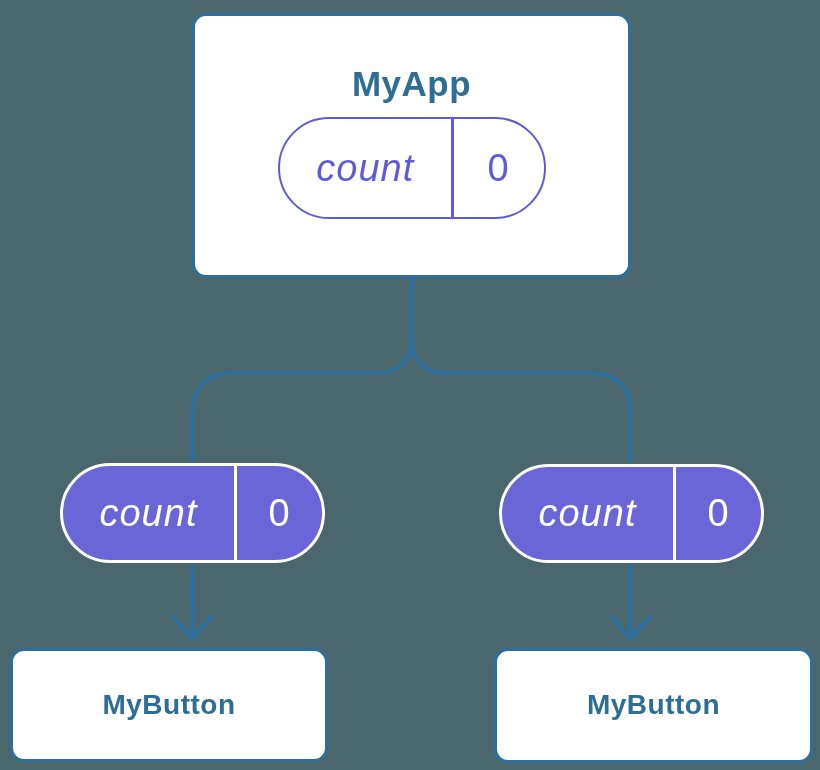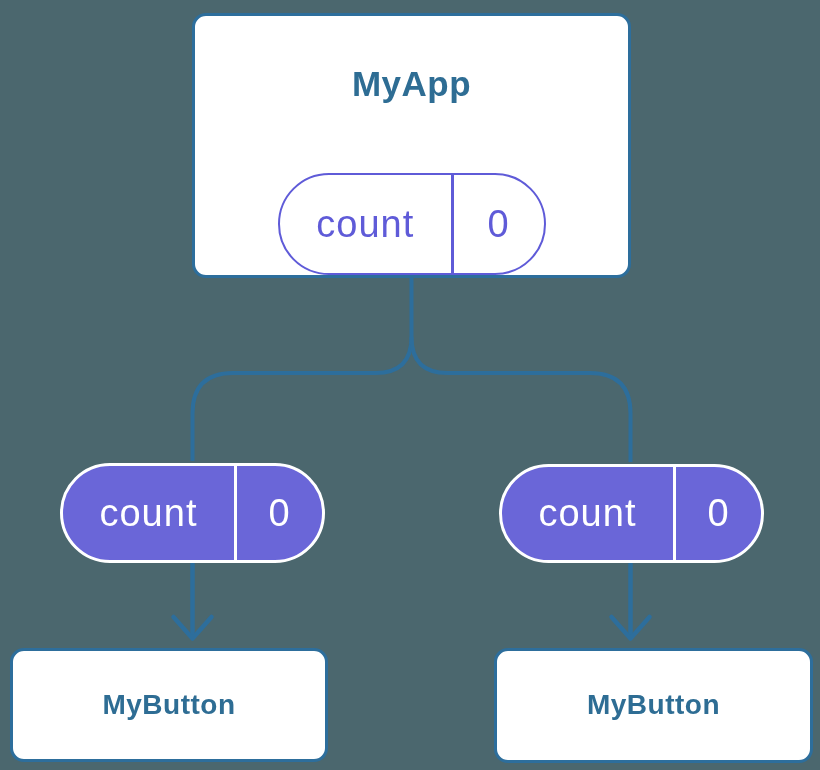--- a/index.html
+++ b/index.html
@@ -38,42 +38,42 @@
   .node-title {
     color: var(--node-text);
     font-weight: 600;
     font-size: 36px;
     letter-spacing: 0.5px;
     line-height: 1.15;
   }
   .node-root {
     left: 192px; top: 13px;
     width: 439px; height: 265px;
-    justify-content: space-between;
+    justify-content: flex-start;
     padding-top: 48px;
   }
   .node-root .node-title { font-size: 35px; }
   .node-leaf-left  { left: 10px;  top: 648px; width: 318px; height: 114px; }
   .node-leaf-right { left: 494px; top: 648px; width: 319px; height: 115px; }
   .node-leaf .node-title { font-size: 28px; }
 
   .pill {
     display: flex;
     align-items: stretch;
     border-radius: 51px;
     overflow: hidden;
     font-size: 38px;
   }
   .pill .cell {
     display: flex;
     align-items: center;
     justify-content: center;
     letter-spacing: 1px;
   }
-  .pill .cell-label { flex: 0 0 65%; }
+  .pill .cell-label { flex: 0 0 65%; font-style: italic; }
   .pill .cell-value { flex: 1 1 auto; }
 
   .pill-outlined {
     margin-top: 13px;
     width: 268px; height: 102px;
     background: var(--node-bg);
     border: 2.5px solid var(--pill-outline);
     color: var(--pill-outline);
   }
   .pill-outlined .divider { width: 2.5px; background: var(--pill-outline); }

